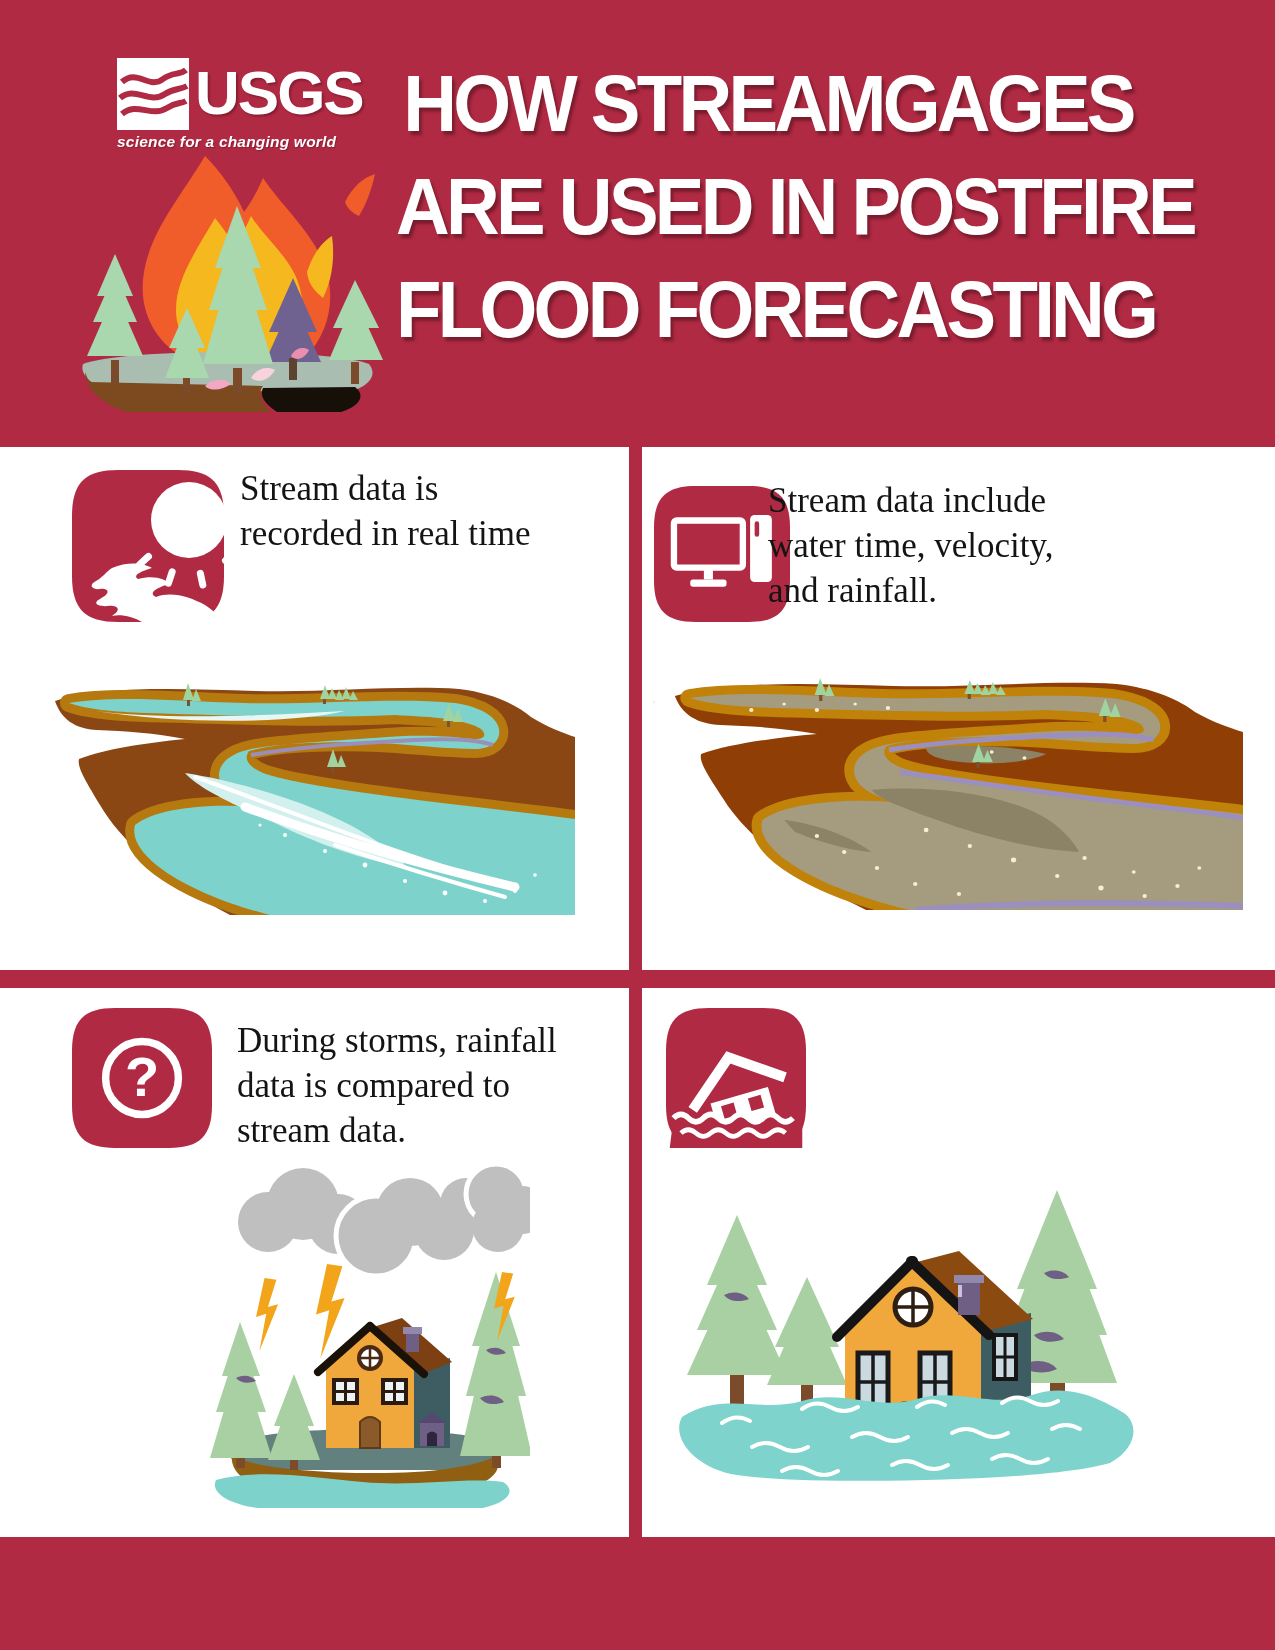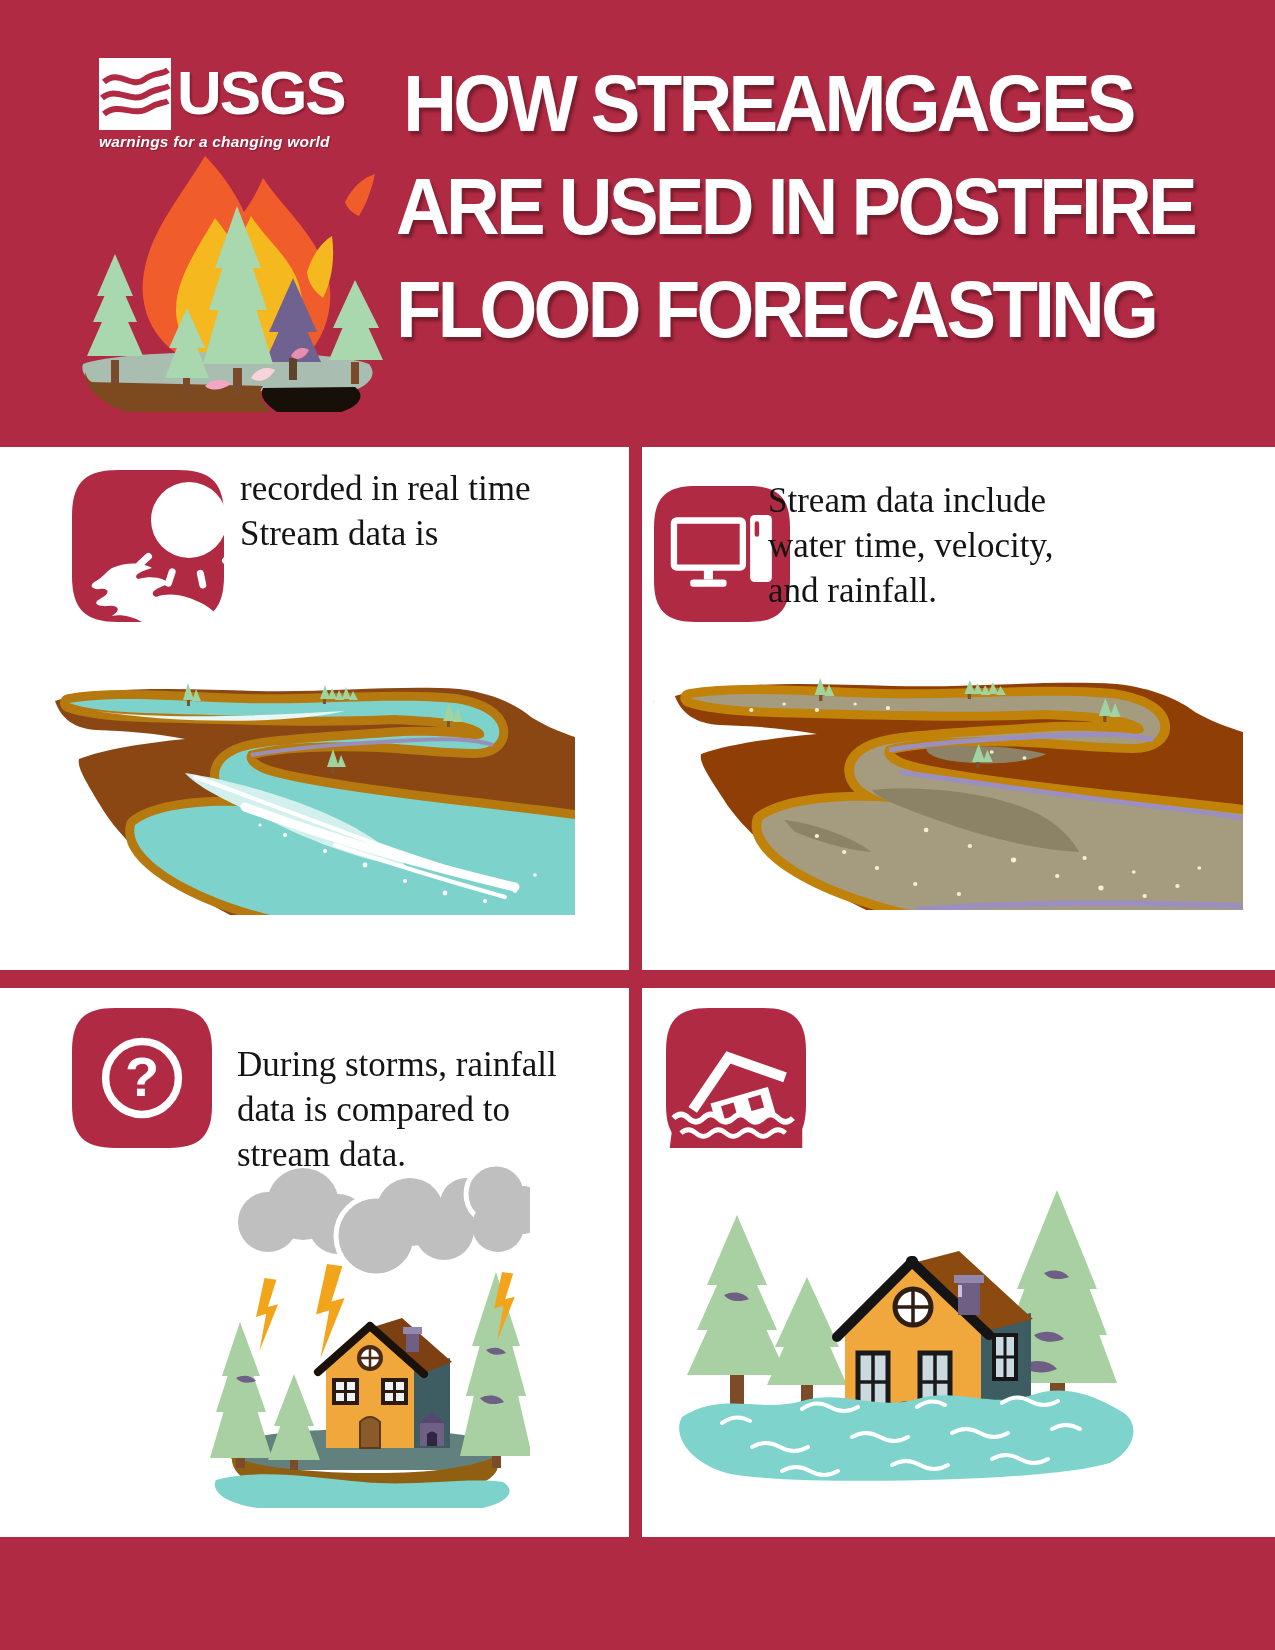--- a/index.html
+++ b/index.html
@@ -1,20 +1,20 @@
 <!DOCTYPE html>
 <html><head>
 <meta charset="utf-8">
 <style>
   html,body{margin:0;padding:0;background:#e8e8e8;}
   .page{position:relative;width:1275px;height:1650px;margin:0 auto;background:#ffffff;overflow:hidden;
         font-family:"Liberation Serif",serif;}
   
   .header{position:absolute;left:0;top:0;width:1275px;height:447px;background:#B02A43;}
-  .logo{position:absolute;left:66px;top:58px;width:260px;padding-left:33px;}
+  .logo{position:absolute;left:84px;top:58px;width:260px;padding-left:33px;}
   .logo-row{display:flex;align-items:flex-start;}
   .logo-mark{width:72px;height:72px;background:#ffffff;flex:0 0 auto;}
   .logo-name{color:#ffffff;font-family:"Liberation Sans",sans-serif;font-weight:bold;
              font-size:62px;line-height:70px;letter-spacing:-2px;margin-left:6px;
              text-shadow:2px 2px 2px rgba(60,10,20,.35);}
   .logo-tagline{color:#ffffff;font-family:"Liberation Sans",sans-serif;font-weight:bold;
                 font-style:italic;font-size:15.5px;margin-top:3px;letter-spacing:.2px;
                 text-shadow:1px 1px 1px rgba(60,10,20,.35);}
   .title{position:absolute;left:368px;top:52px;width:800px;text-align:center;
          color:#ffffff;font-family:"Liberation Sans",sans-serif;font-weight:bold;
@@ -23,21 +23,21 @@
          text-shadow:3px 4px 3px rgba(40,10,15,.4);white-space:nowrap;}
   .fire{position:absolute;left:55px;top:150px;}
   
   .divider-v{position:absolute;left:629px;top:447px;width:13px;height:1090px;background:#B02A43;}
   .divider-h{position:absolute;left:0;top:970px;width:1275px;height:18px;background:#B02A43;}
   .footer{position:absolute;left:0;top:1537px;width:1275px;height:113px;background:#B02A43;}
   .icon{position:absolute;}
   .caption{position:absolute;font-size:35px;line-height:45px;color:#141414;}
   .cap-1{left:240px;top:466px;}
   .cap-2{left:768px;top:478px;}
-  .cap-3{left:237px;top:1018px;margin-top:24px;}
+  .cap-3{left:237px;top:1018px;}
   .cap-4{left:800px;top:1022px;}
   .ic-1{left:72px;top:470px;}
   .ic-2{left:654px;top:486px;}
   .ic-3{left:72px;top:1008px;}
   .ic-4{left:666px;top:1008px;}
   .illus{position:absolute;}
   .riv-1{left:35px;top:645px;}
   .riv-2{left:653px;top:640px;}
   .storm{left:198px;top:1160px;}
   .flood{left:662px;top:1185px;}
@@ -53,21 +53,21 @@
         <div class="logo-mark">
           <svg width="72" height="72" viewBox="0 0 72 72">
             <rect x="0" y="0" width="72" height="72" fill="#ffffff"></rect>
             <path d="M5,24 C20,10 32,32 46,21 C55,14 63,17 69,12" fill="none" stroke="#B02A43" stroke-width="6"></path>
             <path d="M3,40 C18,27 32,47 48,36 C57,30 63,32 70,28" fill="none" stroke="#B02A43" stroke-width="6"></path>
             <path d="M5,56 C20,43 34,60 50,50 C59,44 64,46 69,43" fill="none" stroke="#B02A43" stroke-width="6"></path>
           </svg>
         </div>
         <div class="logo-name">USGS</div>
       </div>
-      <div class="logo-tagline">warnings for a changing world</div>
+      <div class="logo-tagline">science for a changing world</div>
     </div>
 
     <div class="title">
       <div>HOW STREAMGAGES</div>
       <div>ARE USED IN POSTFIRE</div>
       <div>FLOOD FORECASTING</div>
     </div>
 
     <svg class="fire" width="340" height="272" viewBox="0 0 340 272">
 
@@ -129,22 +129,22 @@
       <rect x="-70" y="-3.5" width="19" height="7" rx="3.5" transform="translate(117,50) rotate(258)"></rect>
       <rect x="-70" y="-3.5" width="19" height="7" rx="3.5" transform="translate(117,50) rotate(288)"></rect>
       <rect x="-70" y="-3.5" width="19" height="7" rx="3.5" transform="translate(117,50) rotate(318)"></rect>
     </g>
     <path d="M40,98 C56,91 72,93 80,98 C70,101 60,105 66,109 C82,105 94,109 97,114
              C84,118 76,123 84,127 C100,121 118,127 133,135 C141,140 147,146 149,152
              L70,152 C60,146 48,144 40,146 C50,140 46,135 36,136 C26,137 20,133 28,129
              C40,123 36,118 28,119 C20,120 16,115 24,111 C30,108 34,102 40,98 Z" fill="#ffffff"></path>
   </svg>
   <div class="caption cap-1">
+    <div>Stream data is</div>
     <div>recorded in real time</div>
-    <div>Stream data is</div>
   </div>
 
   <svg class="illus riv-1" width="540" height="270" viewBox="0 0 540 270">
 
     <path d="M20,56 C70,40 150,44 220,46 C290,48 360,40 424,44 C458,48 482,60 496,72
              C512,82 528,88 540,92 L540,270 L195,270 C130,235 85,195 65,160
              C50,135 42,122 44,114 C70,104 110,98 150,94 C120,88 90,86 62,85
              C40,84 26,74 20,56 Z" fill="#8A4713"></path>
 
     <path d="M34,58 C80,50 140,56 210,58 C280,60 360,52 420,58 C446,62 462,72 464,84

